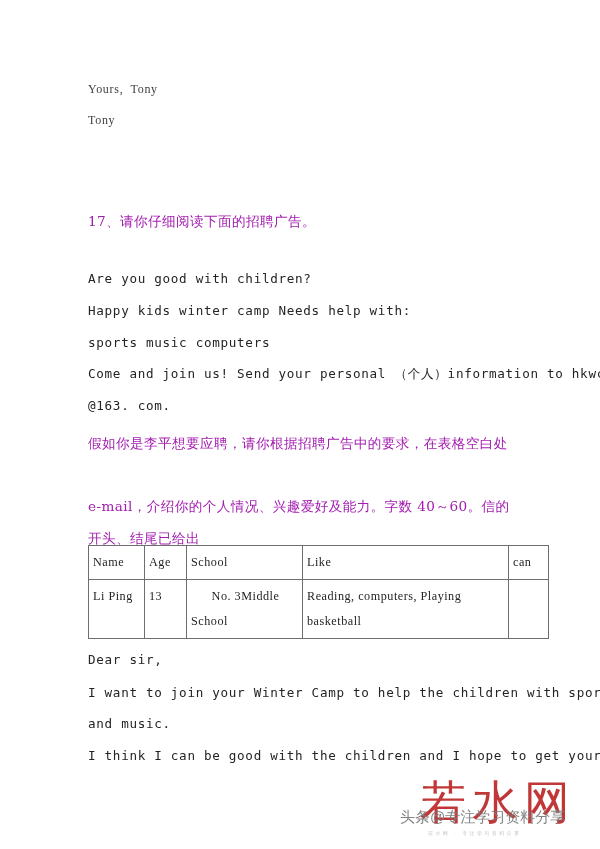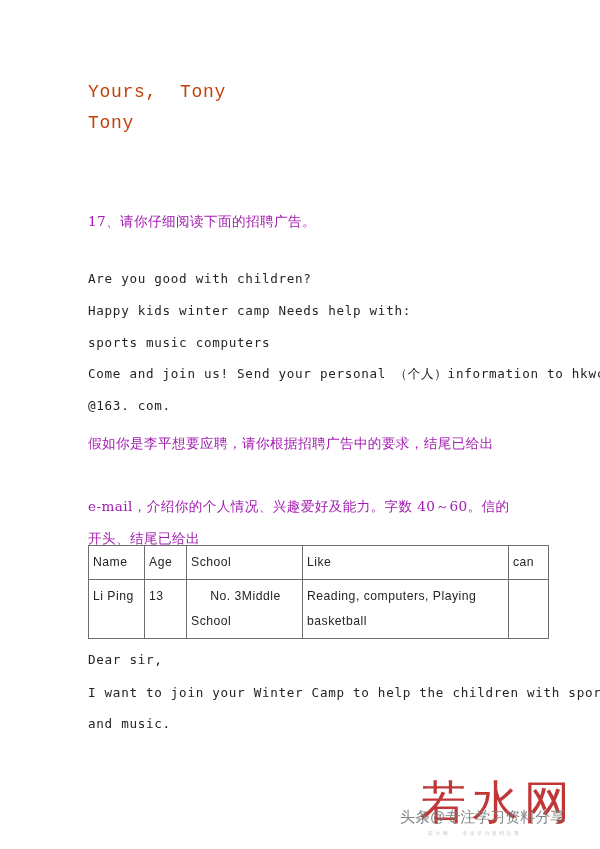--- a/index.html
+++ b/index.html
@@ -44,38 +44,38 @@
     letter-spacing: 0.4px;
     color: #a21caf;
     margin-top: 7px;
   }
 
   
   .sig {
     position: absolute;
     left: 88px;
     white-space: pre;
-    font-family: Liberation Mono, monospace;
-    font-size: 18px;
+    font-family: Liberation Serif, serif;
+    font-size: 12px;
     letter-spacing: 0.7px;
-    color: #c2410c;
+    color: #404040;
   }
 
   
   .tbl-wrap {
     position: absolute;
     left: 88px;
     top: 545px;
     width: 425px;
   }
   table.info {
     border-collapse: collapse;
     width: 425px;
     table-layout: fixed;
-    font-family: Liberation Sans, sans-serif;
+    font-family: Liberation Serif, serif;
     font-size: 12.2px;
     letter-spacing: 0.5px;
     color: #242424;
   }
   table.info td {
     border: 1px solid #6e6e6e;
     padding: 4px 2px 4px 4px;
     vertical-align: top;
     line-height: 25px;
     height: 25px;
@@ -150,21 +150,21 @@
   <div class="sig" style="top:113px">Tony</div>
 
   <div class="line cn" style="top:206px">17、请你仔细阅读下面的招聘广告。</div>
 
   <div class="line en" style="top:271px">Are you good with children?</div>
   <div class="line en" style="top:303px">Happy kids winter camp Needs help with:</div>
   <div class="line en" style="top:335px">sports music computers</div>
   <div class="line en" style="top:366px">Come and join us! Send your personal （个人）information to hkwc</div>
   <div class="line en" style="top:398px">@163. com.</div>
 
-  <div class="line cn" style="top:428px">假如你是李平想要应聘，请你根据招聘广告中的要求，结尾已给出</div>
+  <div class="line cn" style="top:428px">假如你是李平想要应聘，请你根据招聘广告中的要求，在表格空白处</div>
   <div class="line cn" style="top:491px">e-mail，介绍你的个人情况、兴趣爱好及能力。字数 40～60。信的</div>
   <div class="line cn" style="top:523px">开头、结尾已给出</div>
 
   <div class="tbl-wrap">
     <table class="info">
       <tbody>
           <tr>
         <td class="c-name">Name</td>
         <td class="c-age">Age</td>
         <td class="c-school">School</td>
@@ -187,20 +187,21 @@
         </td>
         <td class="c-can"></td>
       </tr>
     </tbody>
       </table>
   </div>
 
   <div class="line en" style="top:652px">Dear sir,</div>
   <div class="line en" style="top:685px">I want to join your Winter Camp to help the children with sports</div>
   <div class="line en" style="top:716px">and music.</div>
+  <div class="line en" style="top:748px">I think I can be good with the children and I hope to get your</div>
 
   <div class="watermark">
     <div class="wm-big">若水网</div>
     <div class="wm-small">头条@专注学习资料分享</div>
     <div class="wm-tiny">若水网 · 专注学习资料分享</div>
   </div>
 
 </div>
 
 </body></html>

